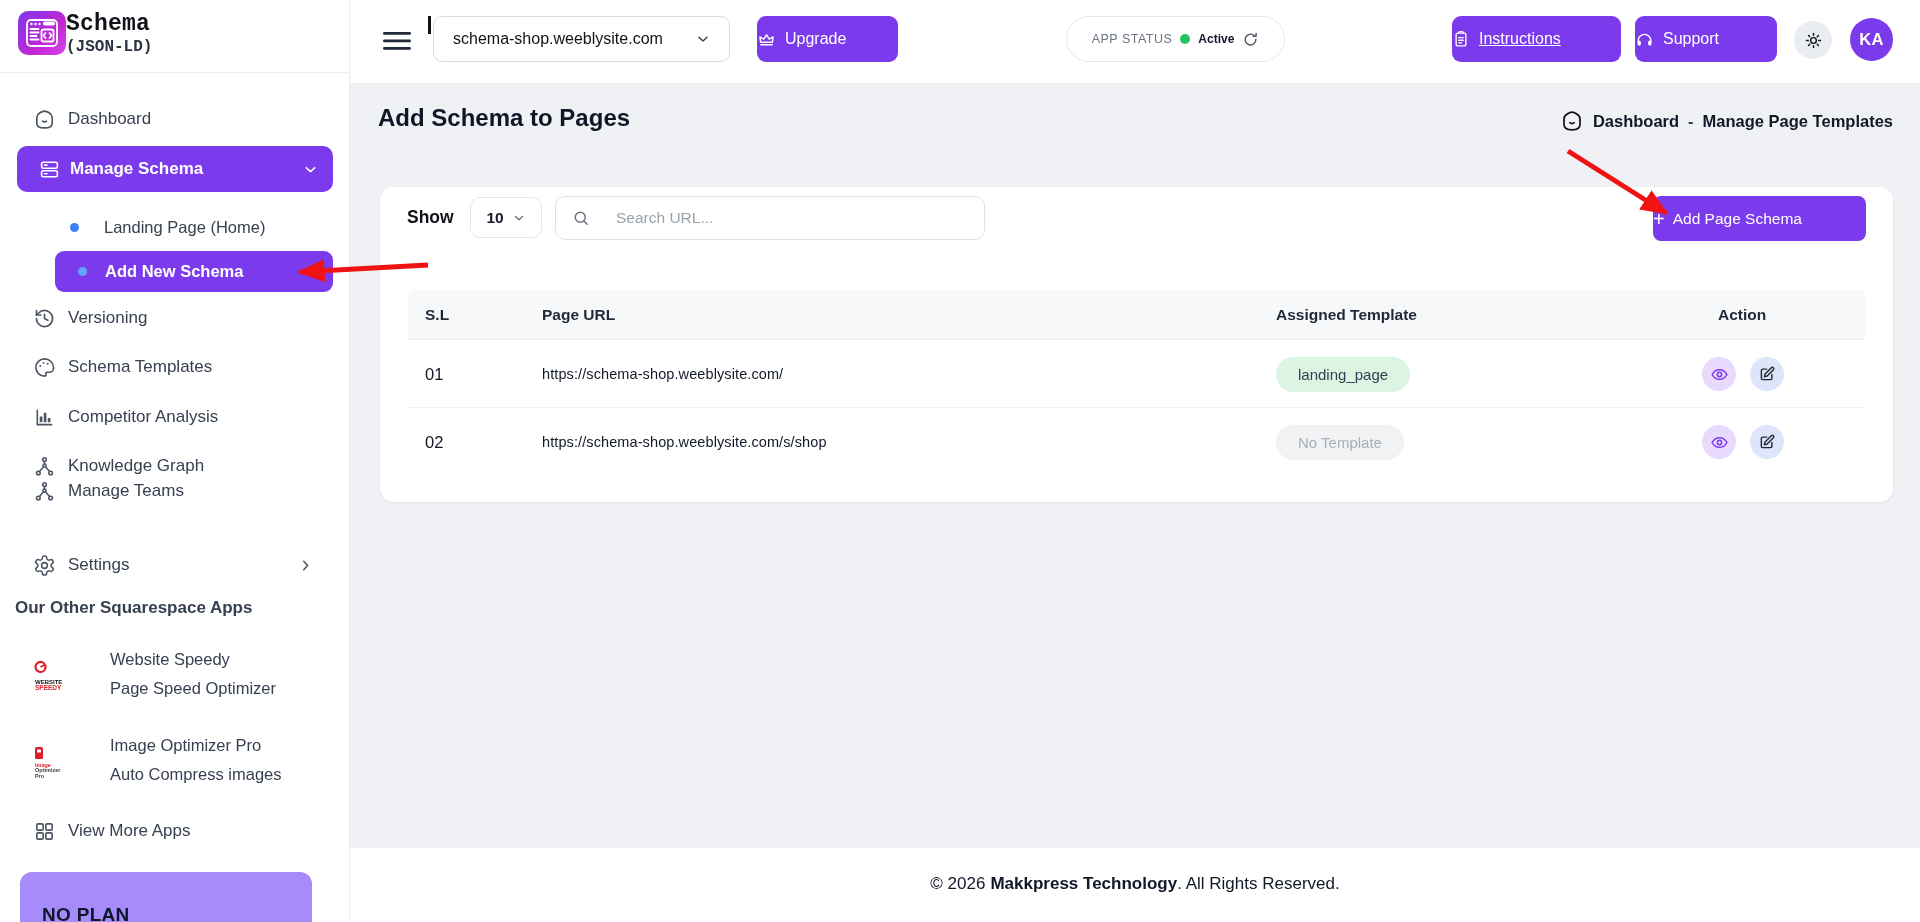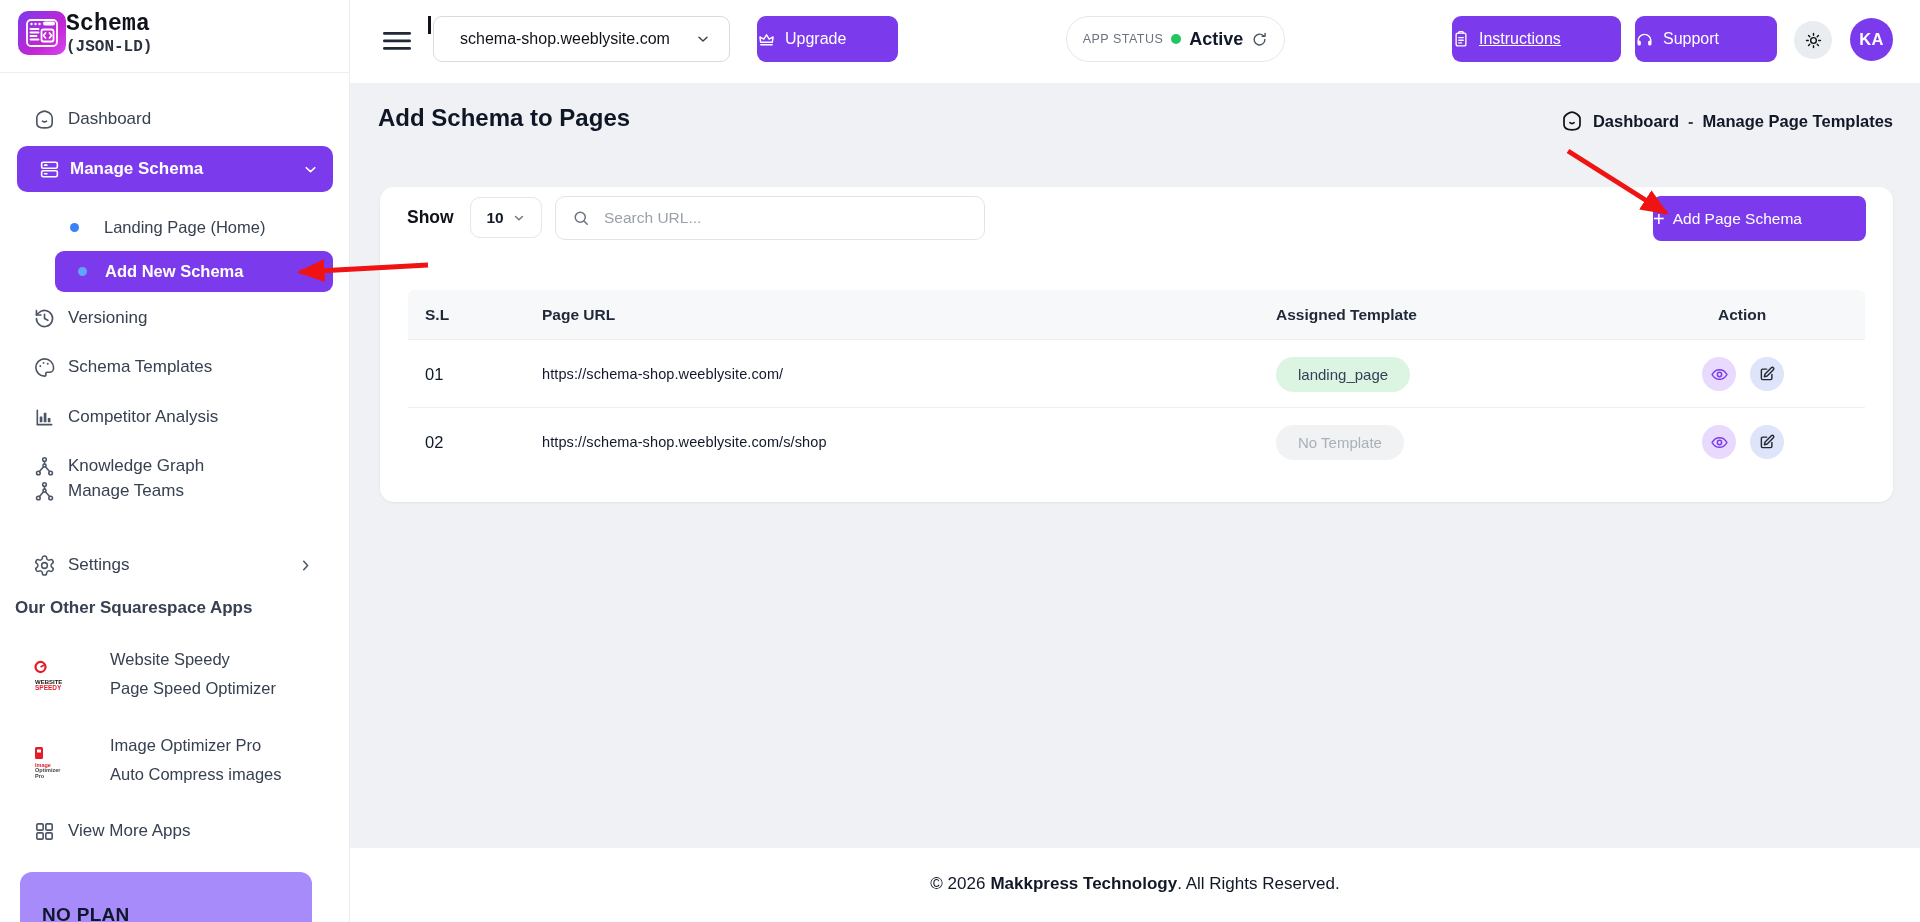--- a/index.html
+++ b/index.html
@@ -38,49 +38,49 @@
   .tl-top { font-size:6px; color:#111; }
   .tl-bot { font-size:6.5px; color:#e11d2a; }
   .plan-banner { position:absolute; left:20px; top:872px; width:292px; height:72px; background:#a78bfa; border-radius:12px; padding:16px 0 0 22px; }
   .plan-banner .pt { font-size:19px; font-weight:700; color:#0f172a; letter-spacing:.3px;margin-top:16px; }
   .plan-banner .ps { font-size:12.5px; font-weight:700; color:rgba(255,255,255,.85); margin-top:4px; letter-spacing:.4px; }
 
   
   .header { position:absolute; left:350px; top:0; width:1570px; height:83px; background:#fff; }
   .hamburger { position:absolute; left:33px; top:30px; cursor:pointer; color:#1f2937; }
   .cursor-line { position:absolute; left:78px; top:16px; width:2.5px; height:18px; background:#0f1218; }
-  .site-select { position:absolute; left:83px; top:16px; width:297px; height:46px; border:1.5px solid #d8dce1; border-radius:9px; background:#fff; display:flex; align-items:center; padding-left:26px; cursor:pointer; }
+  .site-select { position:absolute; left:83px; top:16px; width:297px; height:46px; border:1.5px solid #d8dce1; border-radius:9px; background:#fff; display:flex; align-items:center; padding-left:19px; cursor:pointer; }
   .site-select .sv { font-size:16px; color:#0f1218; }
   .site-select .chev { position:absolute; right:18px; color:#374151; }
   .btn { display:flex; align-items:center; gap:9px; background:#7c3aed; color:#fff; border:none; border-radius:9px; cursor:pointer; font-family:"Liberation Sans",sans-serif; }
   .btn span { font-size:16px; font-weight:500; color:#fff; }
   .upgrade-btn { position:absolute; left:407px; top:16px; width:141px; height:46px; }
   .status-pill { position:absolute; left:716px; top:16px; width:219px; height:46px; border:1.5px solid #e4e7ea; border-radius:23px; background:#fff; display:flex; align-items:center; justify-content:center; gap:8px; }
   .status-pill .sl { font-size:12.5px; color:#6b7280; letter-spacing:.5px; }
   .gdot { width:10px; height:10px; border-radius:50%; background:#22c55e; }
-  .status-pill .svv { font-size:18px; font-weight:700; color:#111827; }
+  .status-pill .svv { font-size:12px; font-weight:700; color:#111827; }
   .status-pill .refresh { color:#4b5563; cursor:pointer; }
   .instructions-btn { position:absolute; left:1102px; top:16px; width:169px; height:46px;text-decoration:underline; }
   .support-btn { position:absolute; left:1285px; top:16px; width:142px; height:46px; }
   .theme-toggle { position:absolute; left:1444px; top:21px; width:38px; height:38px; border-radius:50%; background:#e9ecf0; display:flex; align-items:center; justify-content:center; color:#111; cursor:pointer; }
   .avatar { position:absolute; left:1500px; top:18px; width:43px; height:43px; border-radius:50%; background:#7c3aed; display:flex; align-items:center; justify-content:center; font-size:16.5px; font-weight:700; color:#fff; letter-spacing:.3px; cursor:pointer; }
 
   
   .mainbg { position:absolute; left:350px; top:83px; width:1570px; height:765px; background:#eff1f4;padding-left:34px; }
   .page-title { position:absolute; left:28px; top:21px; font-size:24px; font-weight:700; color:#0f1726; }
   .breadcrumb { position:absolute; right:27px; top:26px; display:flex; align-items:center; gap:9px; }
   .breadcrumb .bi { color:#111; }
   .breadcrumb .bt { font-size:16.5px; font-weight:600; color:#111827; }
   .breadcrumb .bsep { font-size:16.5px; font-weight:600; color:#374151; }
   .card { position:absolute; left:30px; top:104px; width:1513px; height:315px; background:#fff; border-radius:14px; box-shadow:0 1px 3px rgba(16,24,40,.06); }
   .show-label { position:absolute; left:27px; top:20px; font-size:17.5px; font-weight:700; color:#0f1218; }
   .page-size { position:absolute; left:90px; top:10px; width:72px; height:41px; border:1.5px solid #e3e6ea; border-radius:10px; display:flex; align-items:center; justify-content:center; gap:8px; cursor:pointer; background:#fff; }
   .page-size .pv { font-size:15.5px; font-weight:600; color:#111827; }
   .page-size .chev { color:#6b7280; }
-  .search-box { position:absolute; left:175px; top:9px; width:430px; height:44px; border:1.5px solid #e0e4e9; border-radius:10px; display:flex; align-items:center; padding-left:16px; gap:14px; background:#fff; }
+  .search-box { position:absolute; left:175px; top:9px; width:430px; height:44px; border:1.5px solid #e0e4e9; border-radius:10px; display:flex; align-items:center; padding-left:16px; gap:26px; background:#fff; }
   .search-box input { border:none; outline:none; flex:1; font-size:15.5px; font-family:"Liberation Sans",sans-serif; color:#111827; background:transparent; height:100%; }
   .search-box input::placeholder { color:#9aa1ab; }
   .search-box .si { color:#6b7280; }
   .add-btn { position:absolute; right:27px; top:9px; width:213px; height:45px; border-radius:8px; gap:8px; }
   .add-btn .plus { font-size:20px; font-weight:400; line-height:1; color:#fff; }
   .add-btn span.albl { font-size:15.5px; }
 
   .ptable { position:absolute; left:28px; top:103px; width:1457px; }
   .thead { position:relative; height:49px; background:#f7f8fa; border-radius:6px 6px 0 0; }
   .th { position:absolute; top:0; height:49px; display:flex; align-items:center; font-size:15.5px; font-weight:600; color:#1f2937; }

